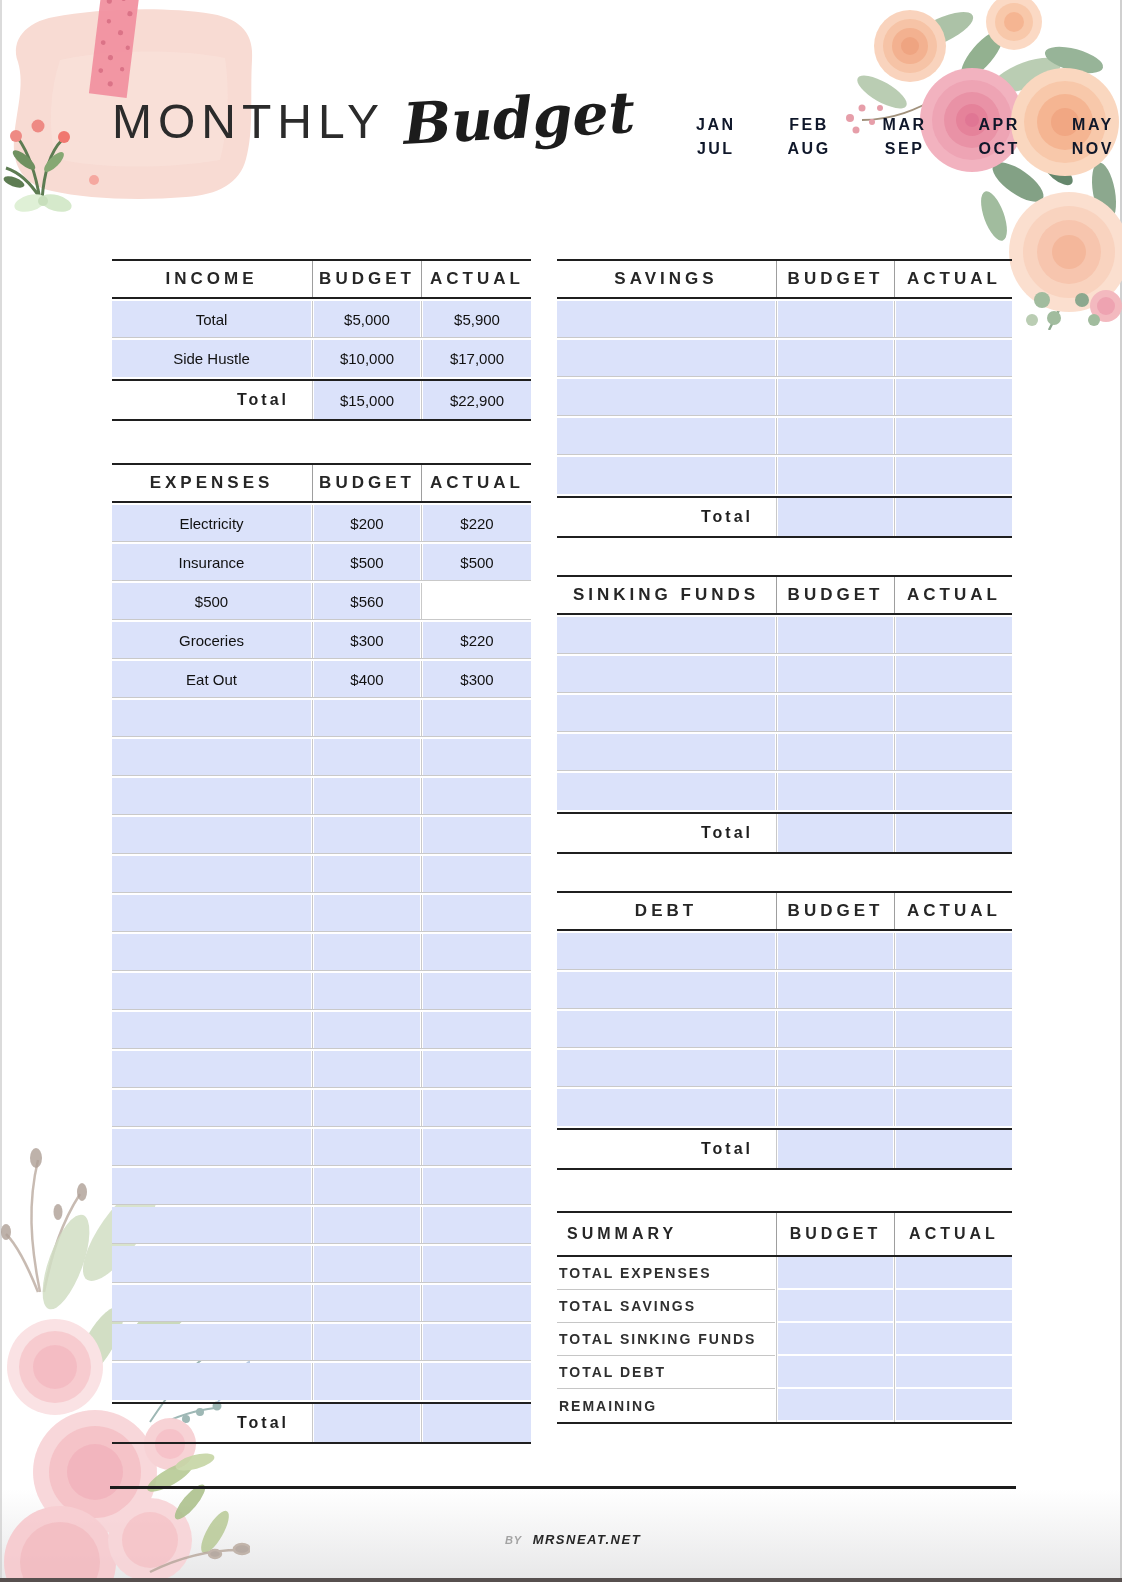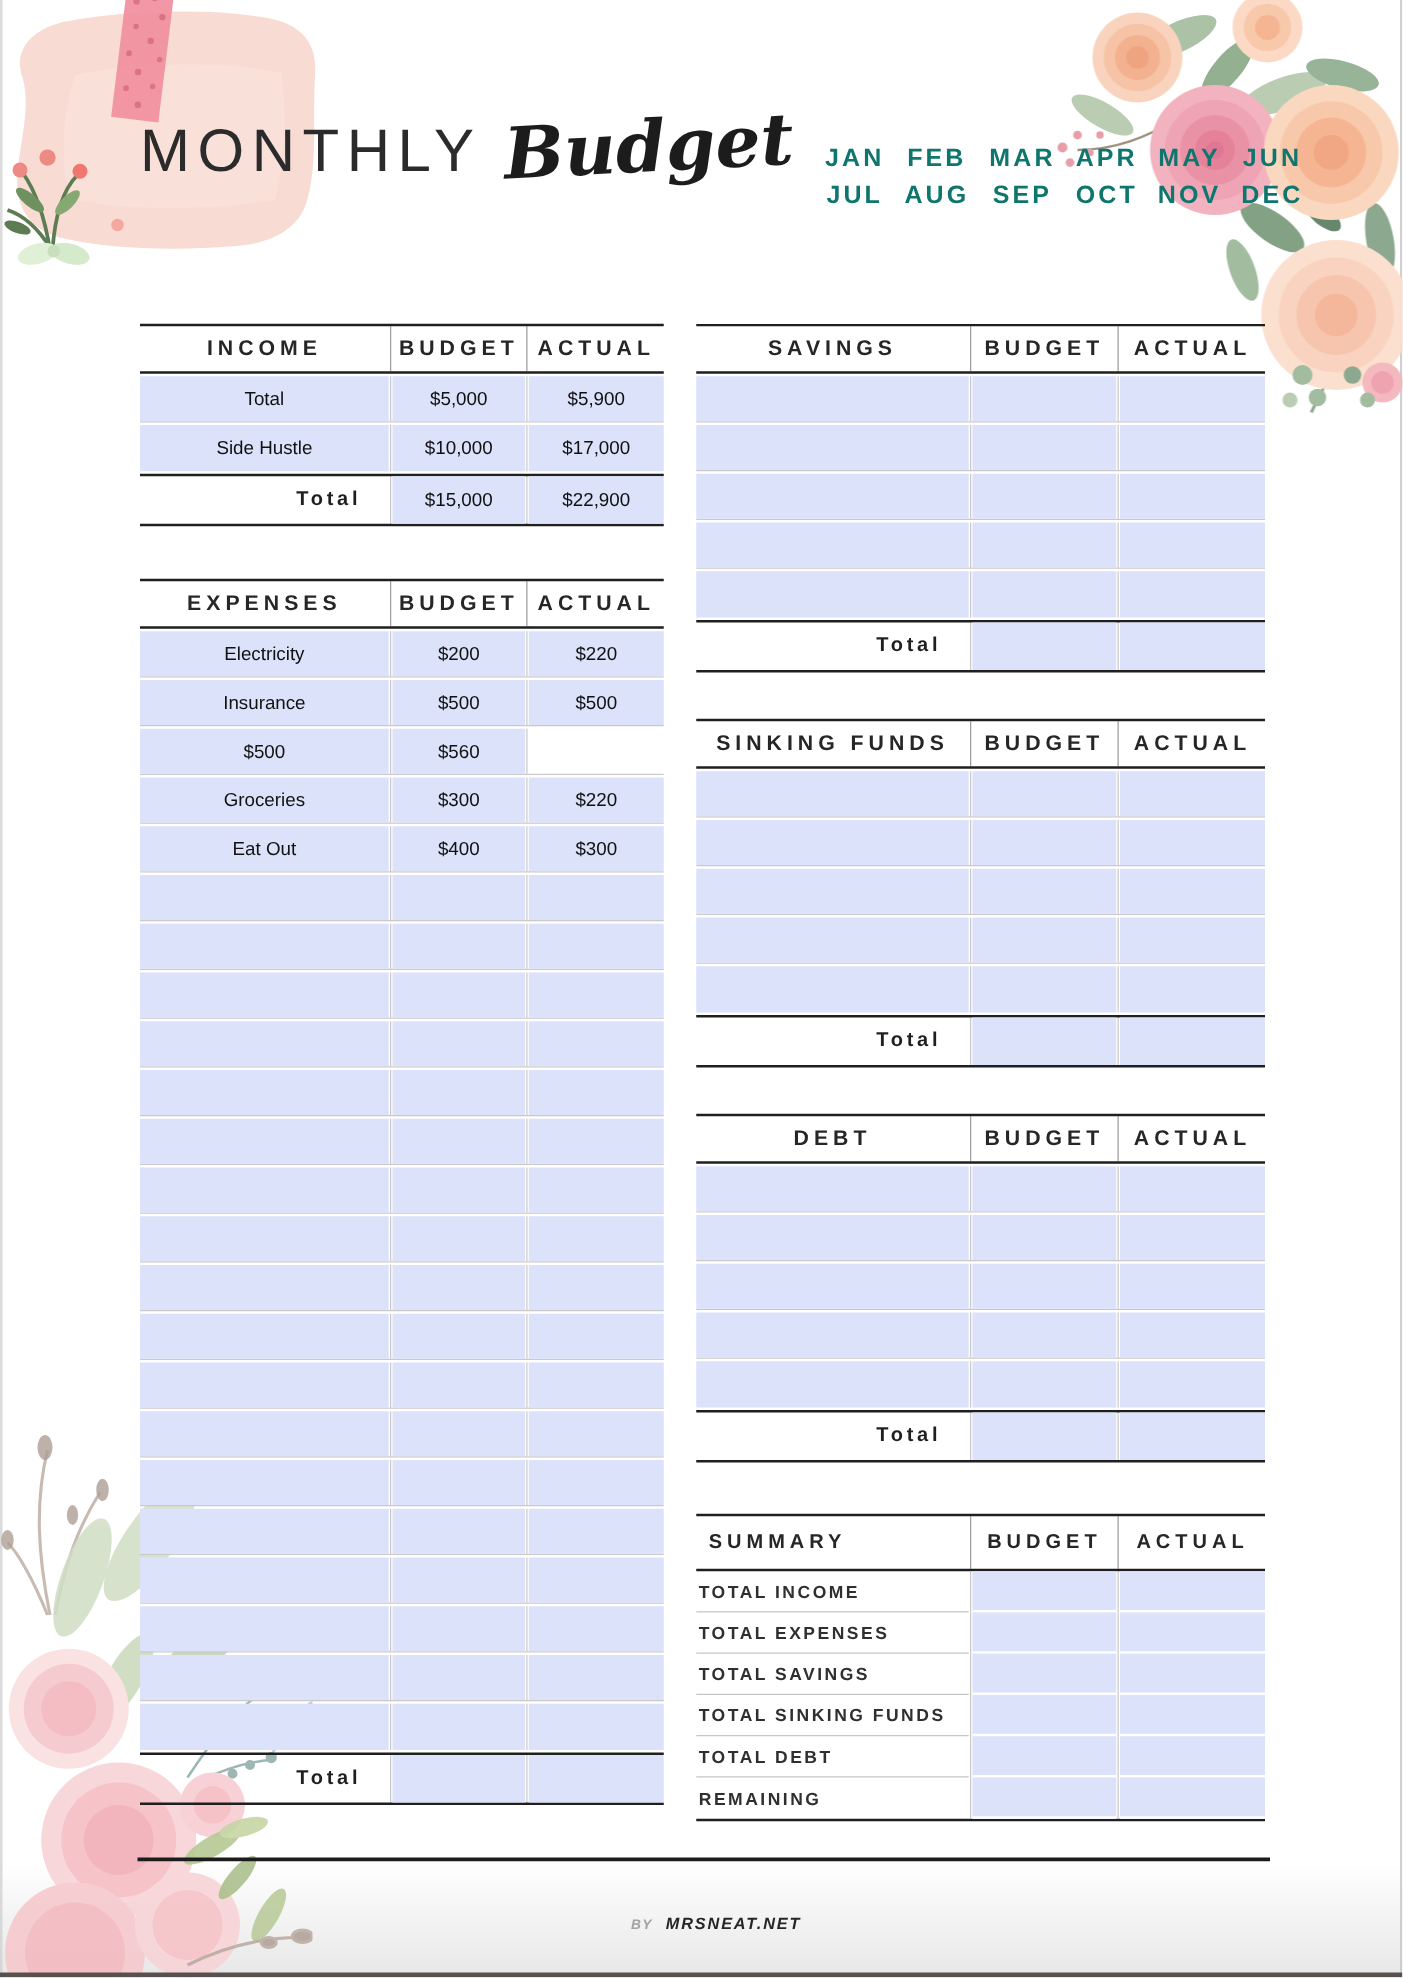--- a/index.html
+++ b/index.html
@@ -16,21 +16,21 @@
   .deco-tr{right:0;top:0;}
   .deco-bl{left:0;top:1142px;}
   
   .title{position:absolute;left:112px;top:84px;display:flex;align-items:baseline;gap:18px;z-index:3;}
   .title-main{font-size:48px;letter-spacing:6px;font-weight:400;color:#2b2b2b;}
   .title-script{display:inline-block;font-family:"DejaVu Serif",serif;font-style:italic;font-weight:700;
                 font-size:57px;color:#1c1c1c;transform:rotate(-3deg);}
   
   .months{position:absolute;left:660px;top:116px;display:grid;grid-template-columns:repeat(6,auto);
           column-gap:16px;row-gap:6px;z-index:3;}
-  .month{font-size:20px;font-weight:700;letter-spacing:2.5px;color:#0f766e;text-align:center;}
+  .month{font-size:16px;font-weight:700;letter-spacing:2.5px;color:#0f172a;text-align:center;margin-left:36px;}
   
   .tbl{position:absolute;z-index:3;}
   .tblL{--c1:199px;--c2:106px;--c3:108px;--s1:200px;--s2:309px;width:419px;}
   .tblR{--c1:218px;--c2:115px;--c3:116px;--s1:219px;--s2:337px;width:455px;}
   .trow{display:grid;grid-template-columns:var(--c1) var(--c2) var(--c3);column-gap:3px;
         background-image:linear-gradient(var(--sep,#c9c9c9),var(--sep,#c9c9c9)),
                          linear-gradient(var(--sep,#c9c9c9),var(--sep,#c9c9c9));
         background-repeat:no-repeat;background-size:1px 100%,1px 100%;
         background-position:var(--s1) 0,var(--s2) 0;box-sizing:border-box;}
   .thead{--sep:#9e9e9e;height:40px;border-top:2px solid #1f1f1f;border-bottom:2px solid #1f1f1f;
@@ -532,25 +532,20 @@
     </section>
 
   <section class="tbl tblR tbl-summary" style="left:557px;top:1211px;">
     <div class="trow thead">
       <div class="hcell">SUMMARY</div>
       <div class="hcell">BUDGET</div>
       <div class="hcell">ACTUAL</div>
     </div>
     <div class="tbody">
         <div class="trow sumrow">
-          <div class="slbl">TOTAL INCOME</div>
-          <div class="cell"></div>
-          <div class="cell"></div>
-        </div>
-        <div class="trow sumrow">
           <div class="slbl">TOTAL EXPENSES</div>
           <div class="cell"></div>
           <div class="cell"></div>
         </div>
         <div class="trow sumrow">
           <div class="slbl">TOTAL SAVINGS</div>
           <div class="cell"></div>
           <div class="cell"></div>
         </div>
         <div class="trow sumrow">

